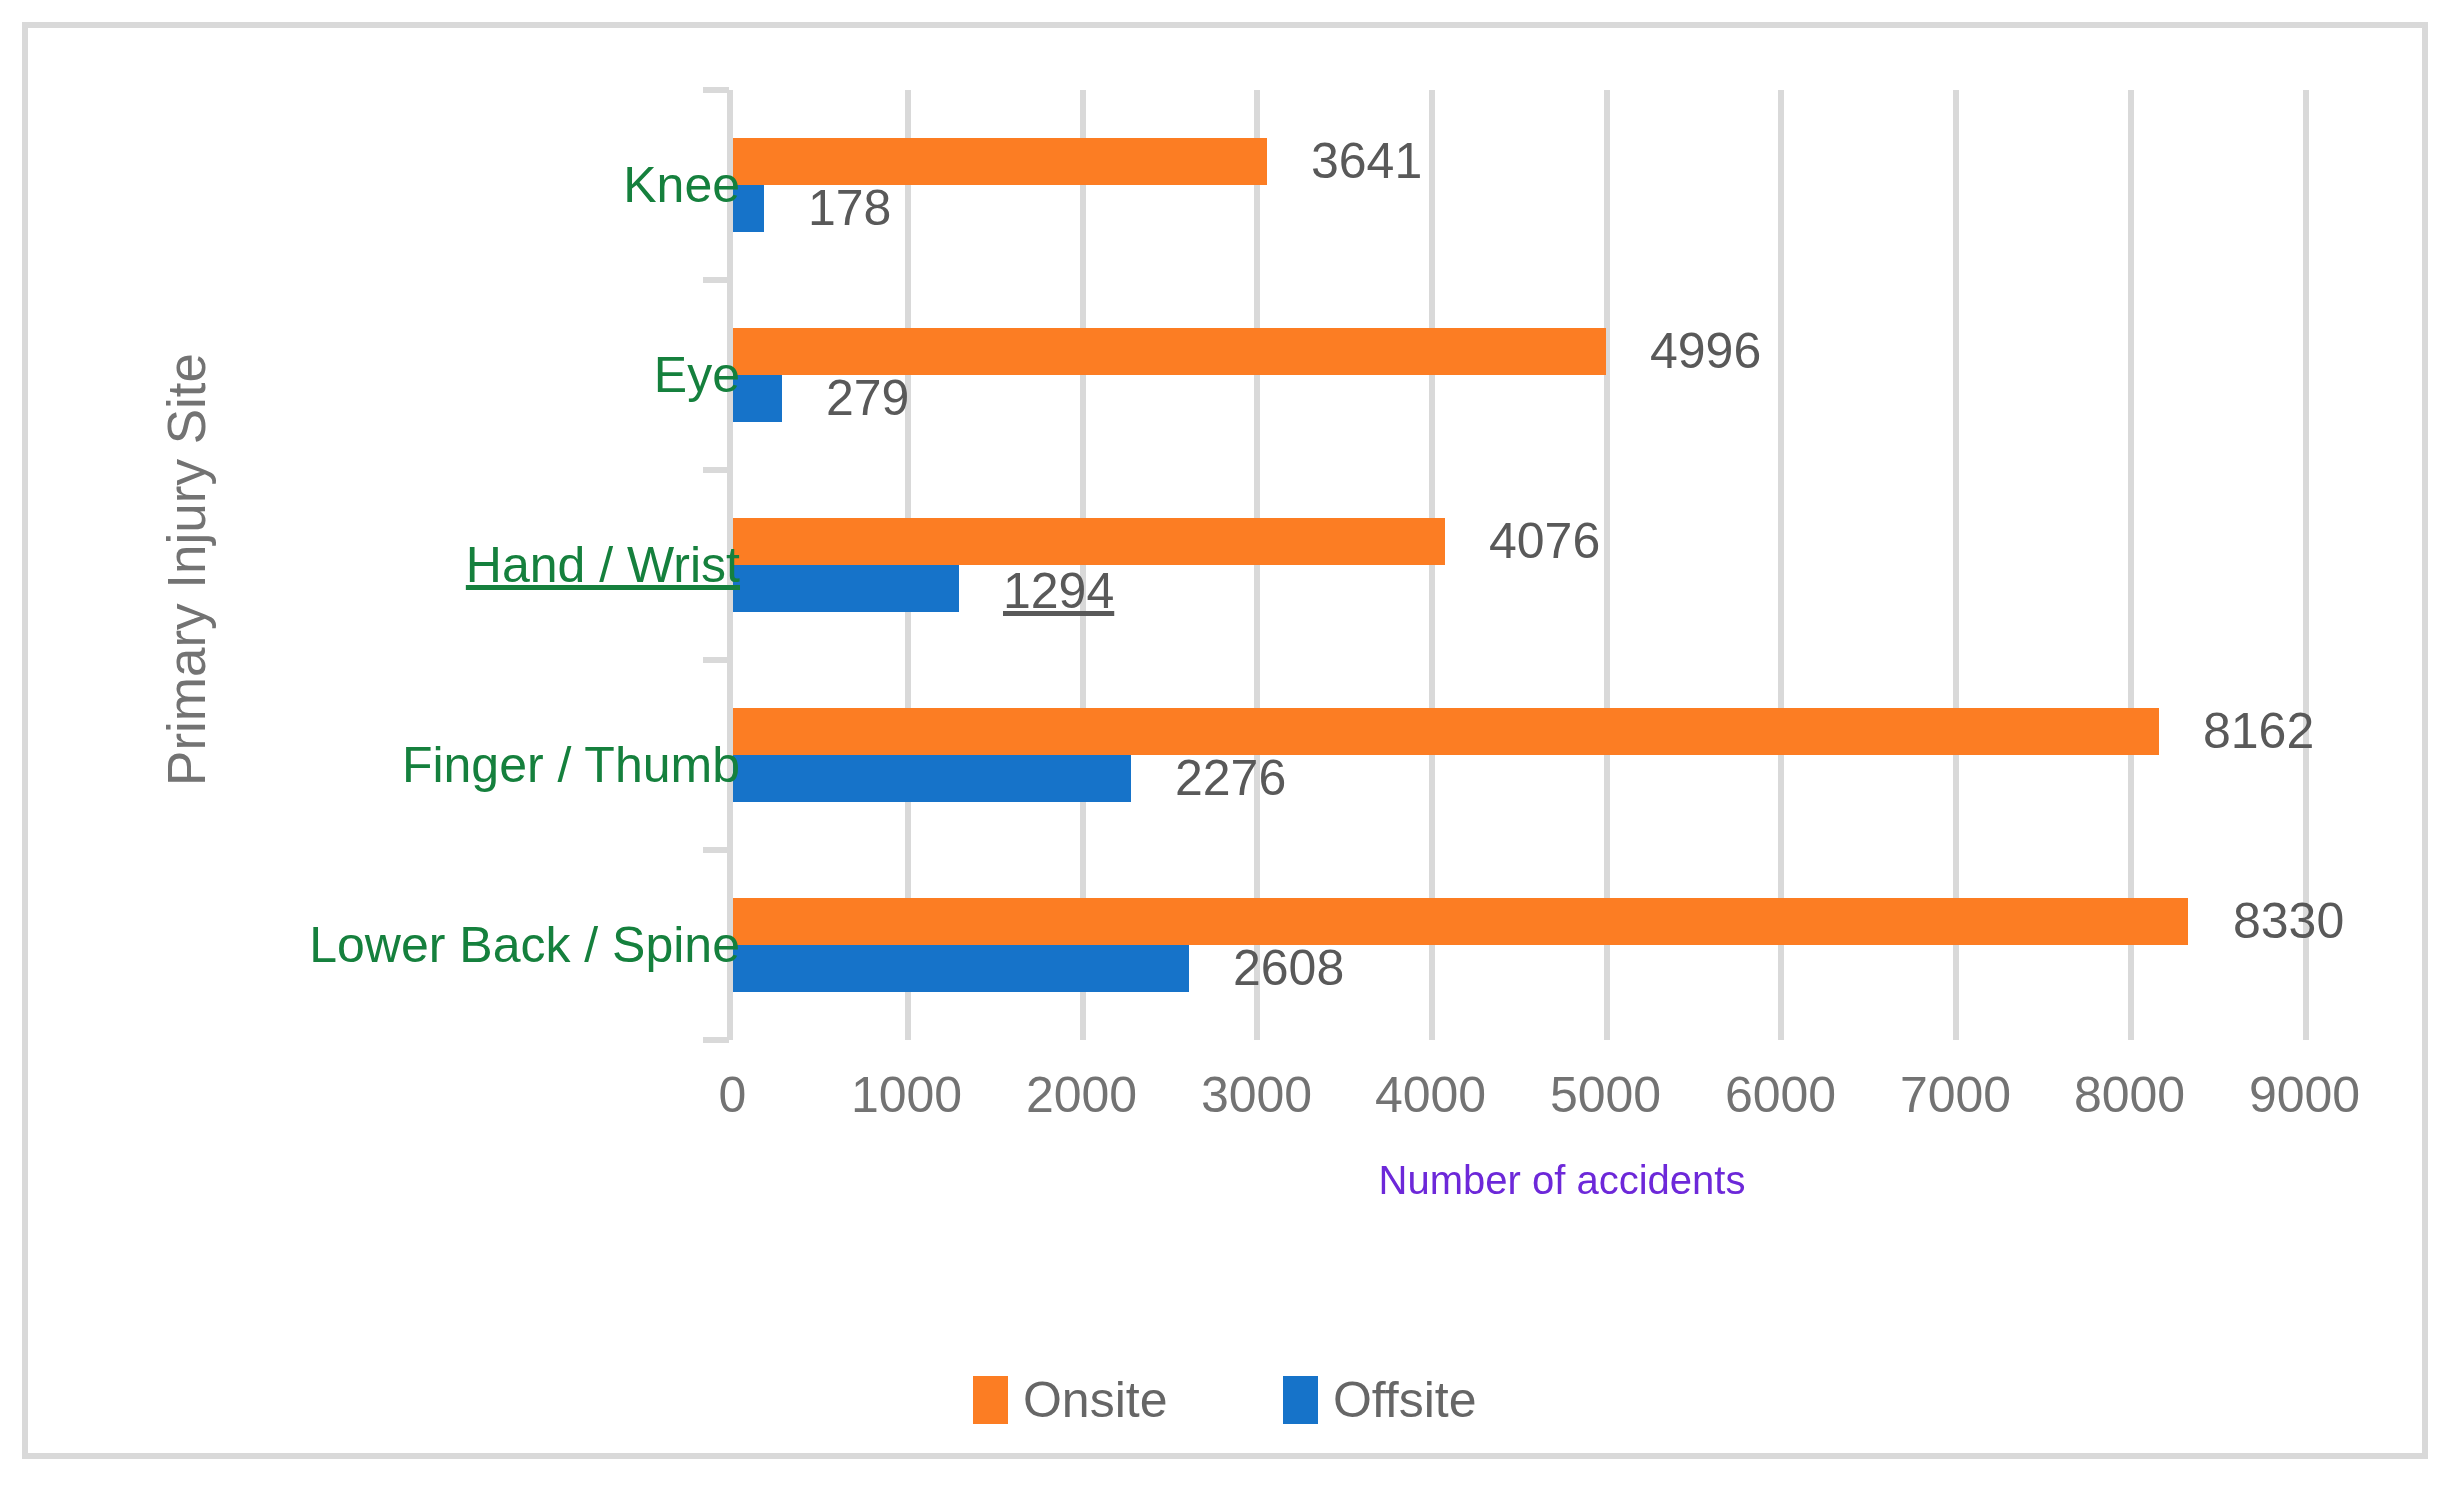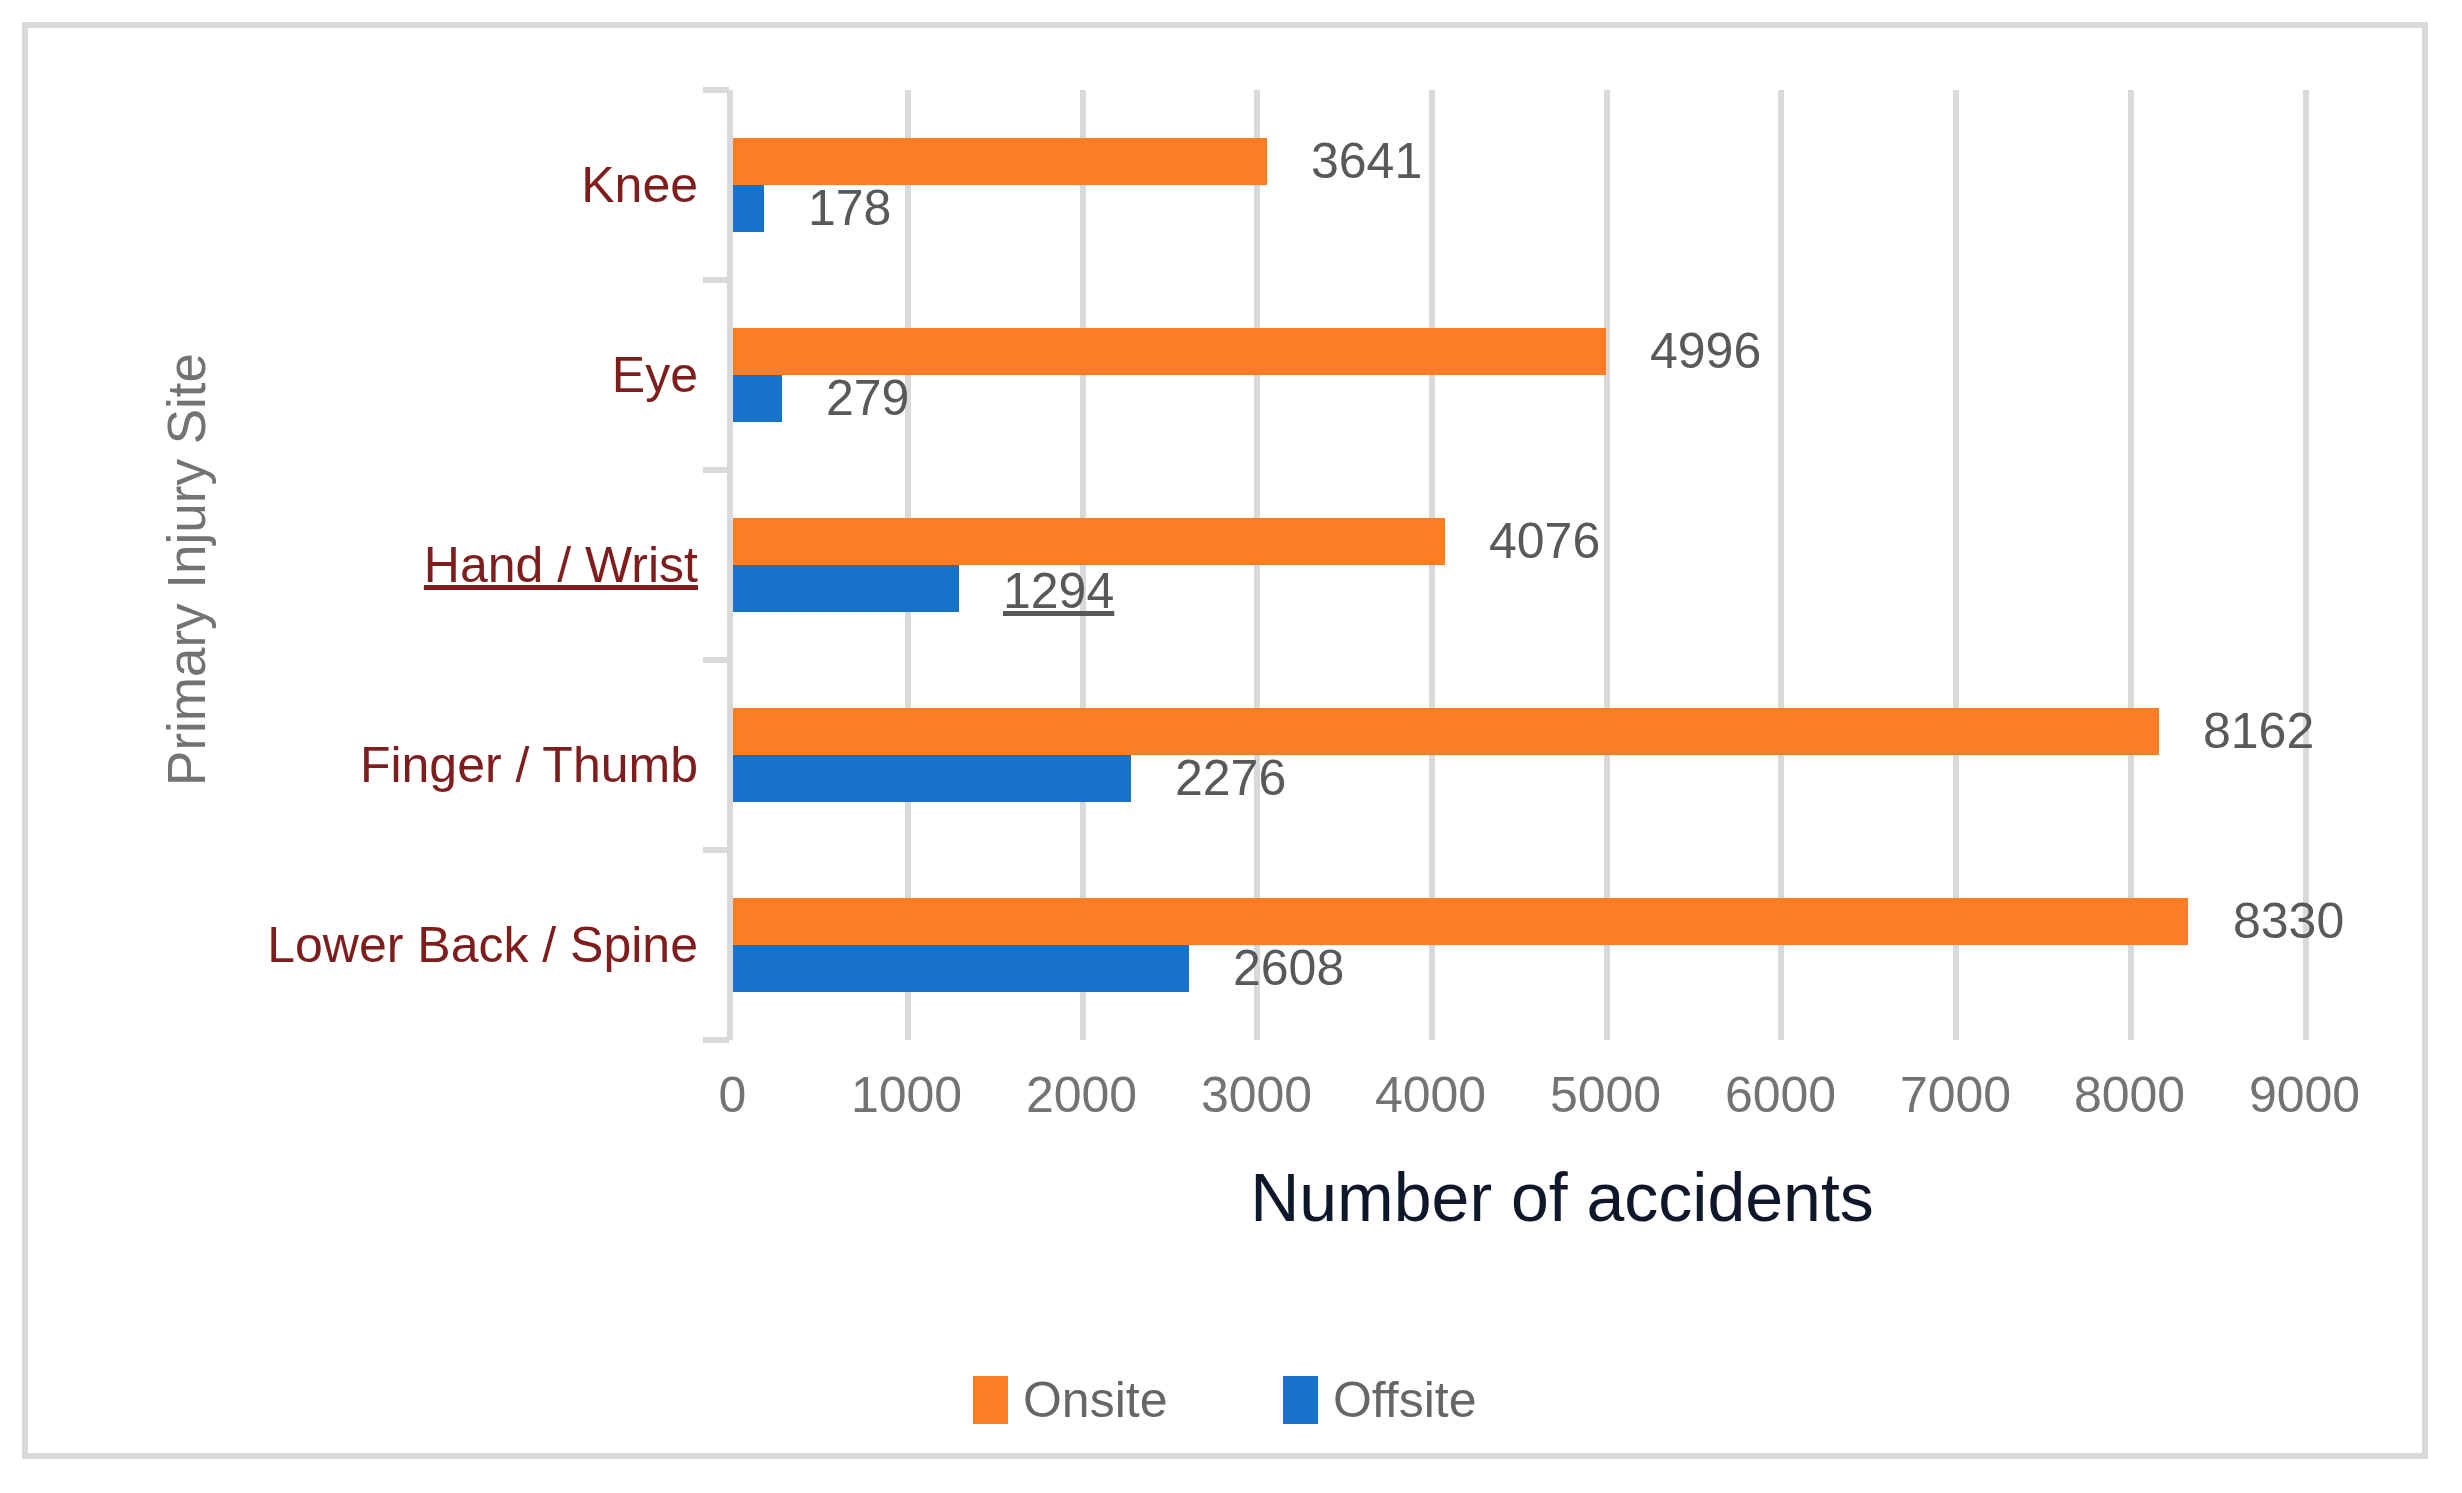--- a/index.html
+++ b/index.html
@@ -24,34 +24,34 @@
   .axis-line { position: absolute; left: 727px; top: 90px; width: 5.6px; height: 950px; background: #D9D9D9; }
   .tick-stub { position: absolute; width: 26px; height: 5.6px; background: #D9D9D9; }
   .bar { position: absolute; height: 47px; }
   .bar-label {
     position: absolute;
     font-size: 50px; color: #595959; line-height: 47px;
     white-space: nowrap;
   }
   .cat-label {
     position: absolute;
-    right: 1764px; 
-    font-size: 50px; color: #7f1d1d; line-height: 50px;
+    right: 1722px; 
+    font-size: 50px; color: #15803d; line-height: 50px;
     white-space: nowrap; text-align: right;
   }
   .x-tick-label {
     position: absolute;
     top: 1066px; width: 241px; margin-left: -121px;
     text-align: center; font-size: 50px; color: #737373;
     white-space: nowrap;
   }
   .x-axis-title {
     position: absolute;
     left: 757px; top: 1158px; width: 1610px;
-    text-align: center; font-size: 68px; color: #0f172a;
+    text-align: center; font-size: 40px; color: #6d28d9;
   }
   .y-axis-title {
     position: absolute;
     left: -538px; top: 539px; width: 1449px;
     text-align: center; font-size: 53px; color: #737373;
     transform: rotate(-90deg); transform-origin: center center;
     white-space: nowrap;
   }
   .legend {
     position: absolute;

